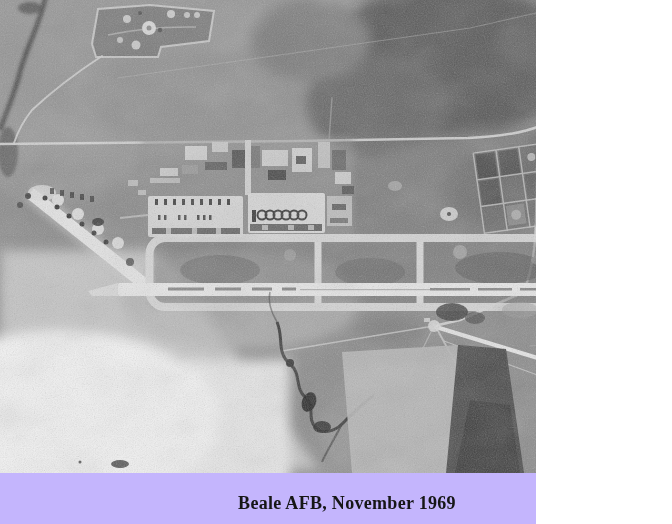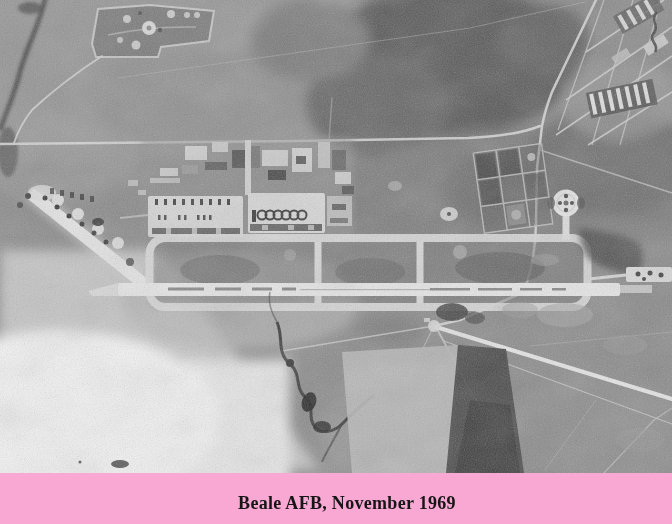--- a/index.html
+++ b/index.html
@@ -1,19 +1,19 @@
 <!DOCTYPE html>
 <html><head>
 <meta charset="utf-8">
 <style>
   html,body{margin:0;padding:0;background:#ffffff;}
   .page{
     position:relative;
-    width:672px;height:524px;
-    background:#f9a8d4;
+    width:536px;height:524px;
+    background:#c4b5fd;
     overflow:hidden;
     font-family:"Liberation Serif", serif;
   }
   figure.photo{margin:0;padding:0;width:672px;height:473px;display:block;}
   figure.photo svg{display:block;width:672px;height:473px;}
   .caption{
     margin-top:20px;
     width:672px;
     text-align:center;
     position:relative;

